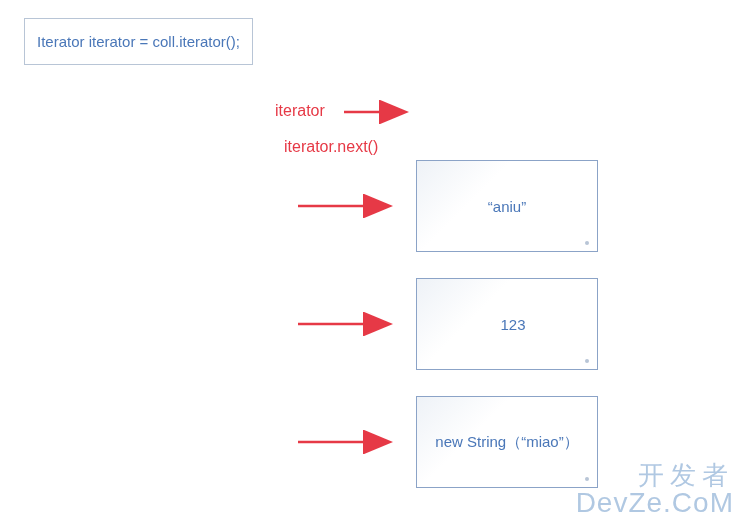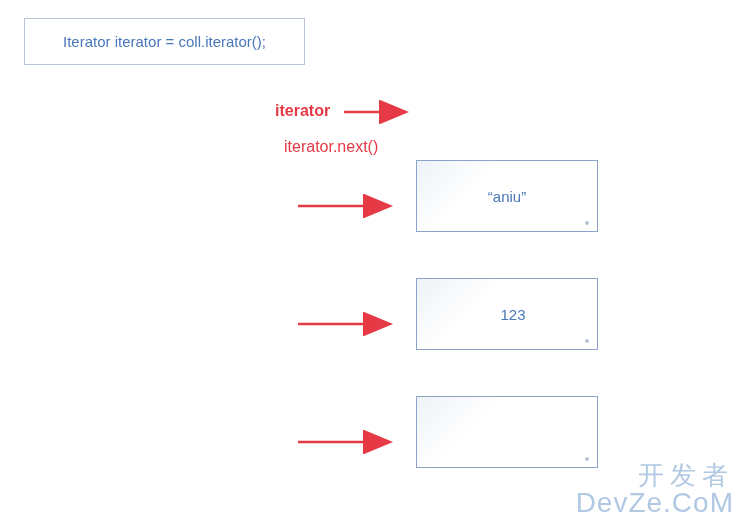--- a/index.html
+++ b/index.html
@@ -11,34 +11,34 @@
       width: 754px;
       height: 521px;
       background: #ffffff;
       font-family: "Microsoft YaHei", Arial, sans-serif;
       position: relative;
       overflow: hidden;
     }
     .code-box {
       position: absolute;
       border: 1px solid #b8c5d6;
-      padding: 14px 38px;
+      padding: 14px 12px;
       background: #ffffff;
       color: #4a77b8;
       font-size: 15px;
     }
     .label {
       position: absolute;
       color: #e63946;
       font-size: 16px;
     }
     .data-box {
       position: absolute;
       width: 182px;
-      height: 72px;
+      height: 92px;
       border: 1px solid #8ba3c7;
       background: linear-gradient(135deg, #eef2f7 0%, #ffffff 35%);
       display: flex;
       align-items: center;
       justify-content: center;
       color: #4a77b8;
       font-size: 15px;
     }
     .arrow {
       position: absolute;
@@ -73,21 +73,21 @@
       border-radius: 50%;
     }
   </style>
 </head>
 <body>
 
 <div class="code-box" style="left:24px; top:18px;">
   <span>Iterator iterator = coll.iterator();</span>
 </div>
 
-<div class="label" style="left:275px; top:102px;font-weight:bold;">iterator</div>
+<div class="label" style="left:275px; top:102px;">iterator</div>
 
 <svg class="arrow" style="left:342px; top:100px;" width="80" height="24">
   <defs>
     <marker id="ah1" markerWidth="12" markerHeight="10" refX="10" refY="5" orient="auto">
       <polygon points="0 0, 12 5, 0 10" fill="#e63946"></polygon>
     </marker>
   </defs>
   <line x1="2" y1="12" x2="62" y2="12" stroke="#e63946" stroke-width="2.5" marker-end="url(#ah1)"></line>
 </svg>
 
@@ -115,20 +115,21 @@
 <svg class="arrow" style="left:296px; top:312px;" width="110" height="24">
   <defs>
     <marker id="ah3" markerWidth="12" markerHeight="10" refX="10" refY="5" orient="auto">
       <polygon points="0 0, 12 5, 0 10" fill="#e63946"></polygon>
     </marker>
   </defs>
   <line x1="2" y1="12" x2="92" y2="12" stroke="#e63946" stroke-width="2.5" marker-end="url(#ah3)"></line>
 </svg>
 
 <div class="data-box" style="left:416px; top:396px;">
+  <span>new  String（“miao”）</span>
   <span class="corner-dot"></span>
 </div>
 
 <svg class="arrow" style="left:296px; top:430px;" width="110" height="24">
   <defs>
     <marker id="ah4" markerWidth="12" markerHeight="10" refX="10" refY="5" orient="auto">
       <polygon points="0 0, 12 5, 0 10" fill="#e63946"></polygon>
     </marker>
   </defs>
   <line x1="2" y1="12" x2="92" y2="12" stroke="#e63946" stroke-width="2.5" marker-end="url(#ah4)"></line>

